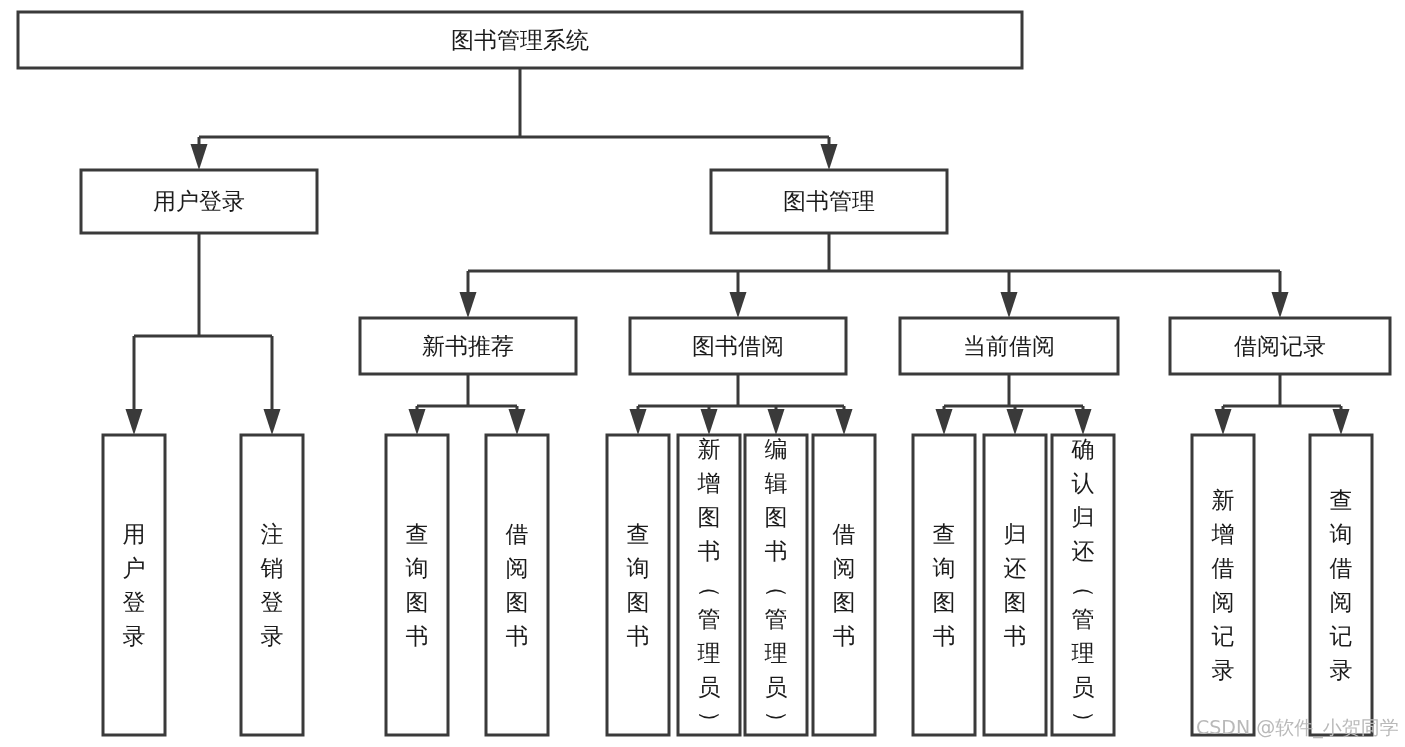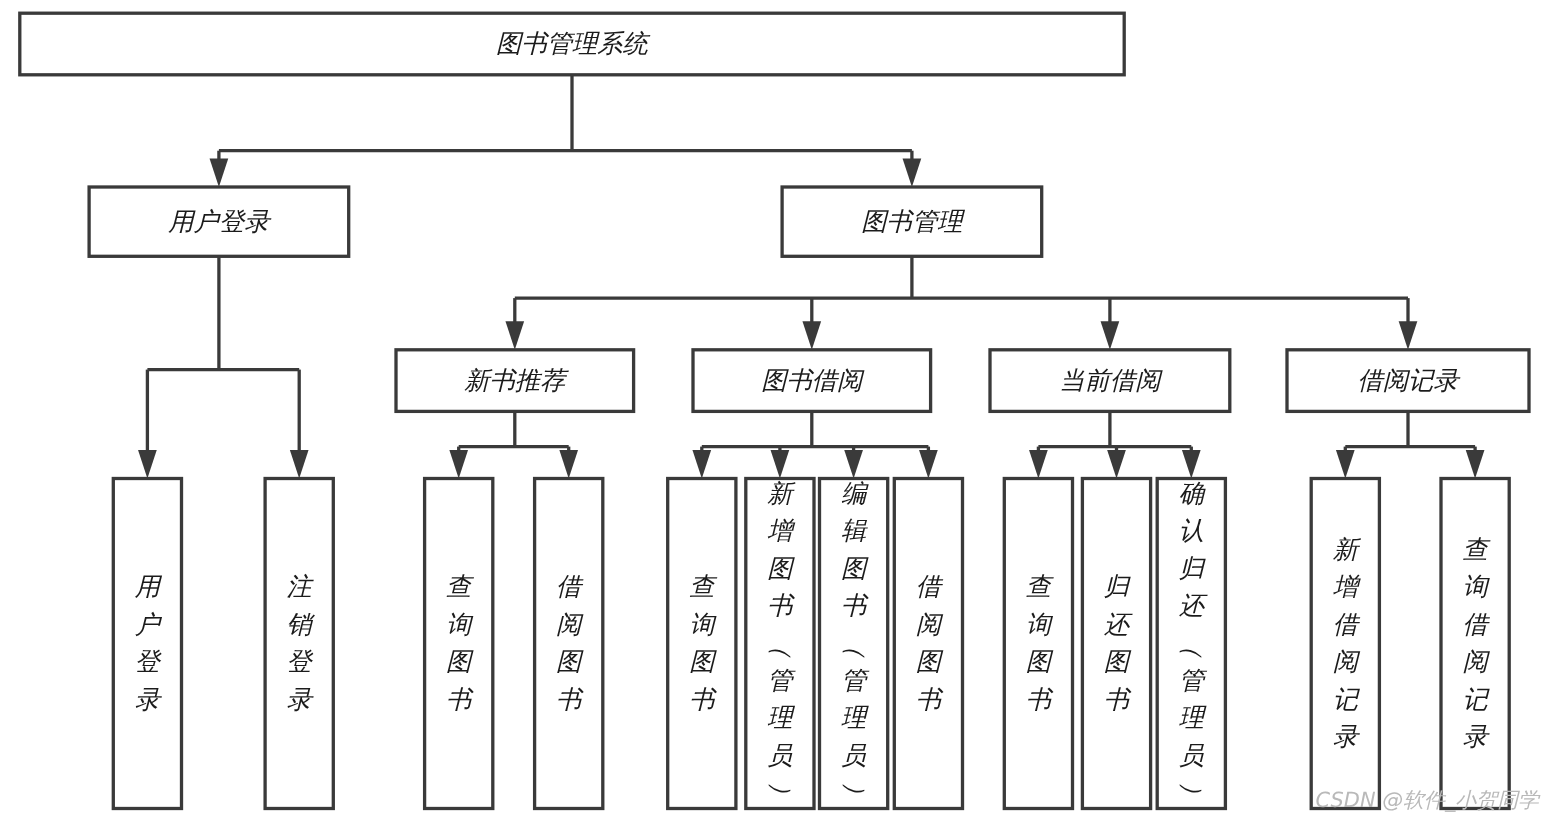--- a/index.html
+++ b/index.html
@@ -13,21 +13,20 @@
     height: 747px;
     position: relative;
     overflow: hidden;
     font-family: "DejaVu Sans", "Liberation Sans", sans-serif;
   }
   #diagram-root {
     position: absolute;
     left: 0; top: 0;
     width: 1405px;
     height: 747px;
-    font-style: italic;
   }
   svg.diagram-canvas {
     display: block;
     width: 1405px;
     height: 747px;
     background: #ffffff;
   }
   .node-box {
     fill: #ffffff;
     stroke: #3a3a3a;

